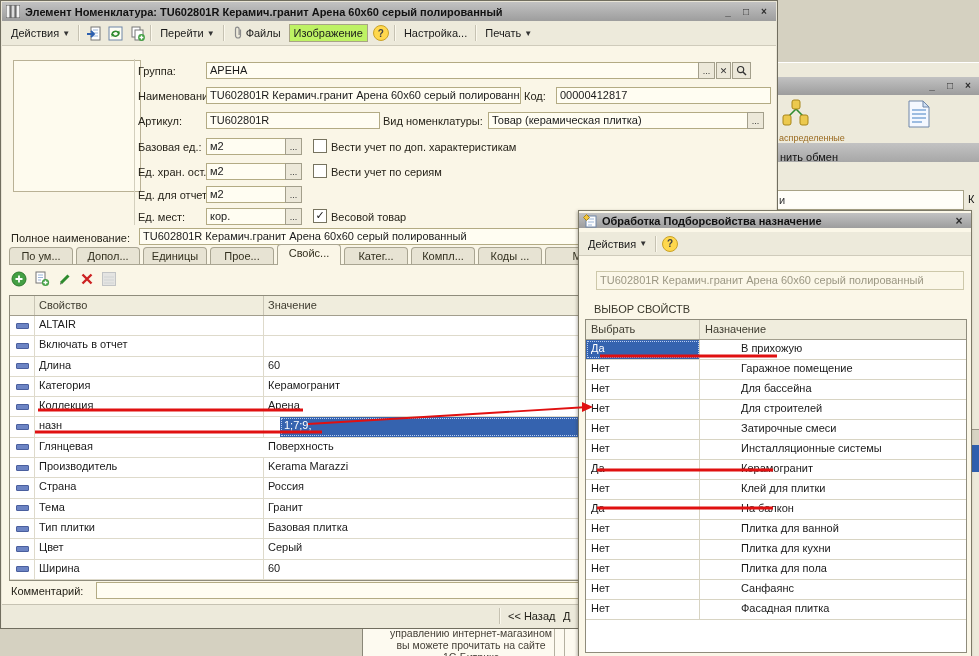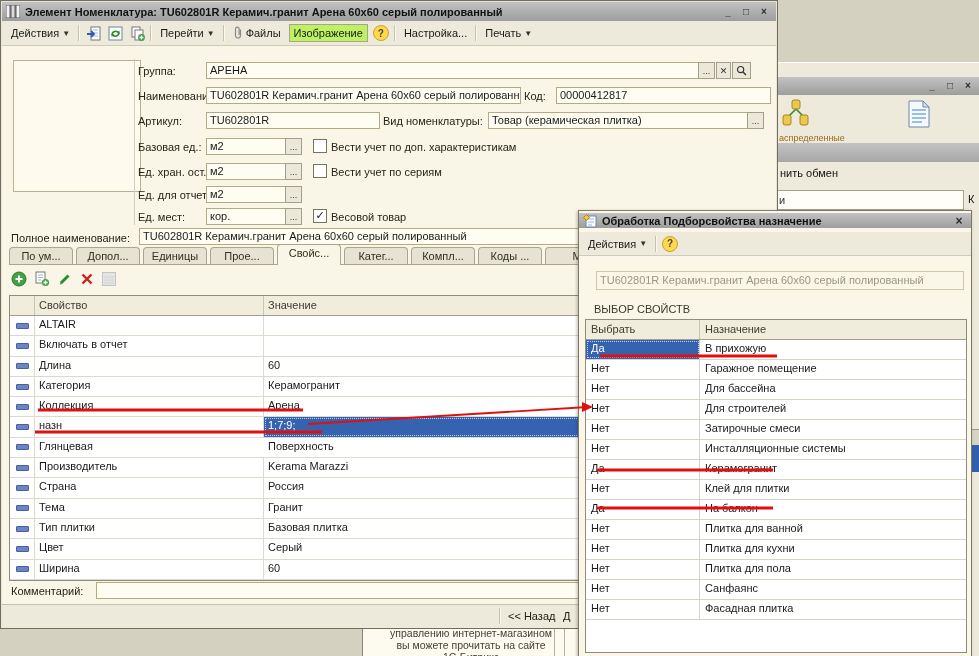--- a/index.html
+++ b/index.html
@@ -46,29 +46,29 @@
   .flatbtn{position:absolute;color:#23211a;white-space:nowrap;}
   
   .owin{left:578px;top:210px;width:392px;height:446px;background:#fbf7e8;border:1px solid #7d7a68;box-shadow:-1px 1px 3px rgba(60,55,40,.35);}
   .owin .titlebar{position:absolute;left:0;top:2px;right:0;height:15px;}
   .owin .toolbar{position:absolute;left:0;top:21px;right:0;height:23px;}
   .product{left:17px;top:60px;width:360px;height:17px;background:#fbf7e8;border:1px solid #cdc8aa;color:#9b9783;line-height:17px;padding:0 3px;white-space:nowrap;overflow:hidden;}
   .seclabel{left:15px;top:92px;color:#3a382c;}
   .otable{left:6px;top:108px;width:380px;height:332px;border:1px solid #8f8c7c;background:#fff;}
   .ohead{display:grid;grid-template-columns:114px 1fr;background:#f0eddd;border-bottom:1px solid #a29e8d;height:19px;}
   .ohead div{padding:3px 5px;color:#3f3c30;border-right:1px solid #c9c5b5;}
-  .orow{display:grid;grid-template-columns:114px 1fr;height:19px;border-bottom:1px solid #d8d4c3;}
+  .orow{display:grid;grid-template-columns:114px 1fr;height:19px;border-bottom:1px solid #d8d4c3;gap:36px;}
   .ocell{padding:2px 5px;border-right:1px solid #d8d4c3;white-space:nowrap;overflow:hidden;}
   .ocell.sel{background:#3563af;color:#fff;outline:1px dotted #b9cdf2;outline-offset:-2px;}
   
   .bgr{left:776px;top:62px;width:203px;height:594px;background:#edeadb;border-top:1px solid #fff;border-left:1px solid #fdfcf6;}
   .bgr .titlebar{position:absolute;left:0;top:14px;right:0;height:18px;}
   .bgr-caption{position:absolute;left:2px;top:70px;width:70px;font-size:9px;color:#9a6a1f;white-space:nowrap;overflow:hidden;}
   .bgr-bar{position:absolute;left:0;top:80px;right:0;height:19px;background:linear-gradient(#c3c3c3,#a7a7a7);}
-  .bgr-exch{position:absolute;left:3px;top:104px;color:#111;}
+  .bgr-exch{position:absolute;left:3px;top:88px;color:#111;}
   .bgr-field{position:absolute;left:-1px;top:127px;width:182px;height:18px;background:#fffef8;border:1px solid #a8a387;line-height:18px;padding:0 2px;color:#333;}
   .bgr-k{position:absolute;left:191px;top:130px;color:#111;}
   .frag-gray{position:absolute;left:194px;top:366px;width:9px;height:15px;background:#d8d4c4;border:1px solid #9a9688;}
   .frag-blue{position:absolute;left:194px;top:382px;width:9px;height:27px;background:#2f5fae;}
   
   .bgb{left:362px;top:627px;width:216px;height:29px;background:#fdfaf0;border-left:1px solid #8a8778;overflow:hidden;text-align:center;color:#443f36;font-size:10.5px;line-height:12px;}
   .bgb .vl{position:absolute;top:0;width:1px;height:29px;background:#b5b1a1;}
   
   #ann{position:absolute;left:0;top:0;z-index:100;pointer-events:none;}
 </style>
@@ -316,21 +316,21 @@
               <span class="dash"></span>
             </div>
             <div class="pcell">Коллекция</div>
             <div class="pcell pval" style="border-right: none;">Арена</div>
           </div>
           <div class="prow">
             <div class="pcell picon">
               <span class="dash"></span>
             </div>
             <div class="pcell">назн</div>
-            <div class="pcell pval sel" style="border-right: none;">1;7;9;</div>
+            <div class="pcell pval sel" style="border-right: none; margin-left: 16px;">1;7;9;</div>
           </div>
           <div class="prow">
             <div class="pcell picon">
               <span class="dash"></span>
             </div>
             <div class="pcell pval" style="border-right: none;">Глянцевая</div>
             <div class="pcell">Поверхность</div>
           </div>
           <div class="prow">
             <div class="pcell picon">

